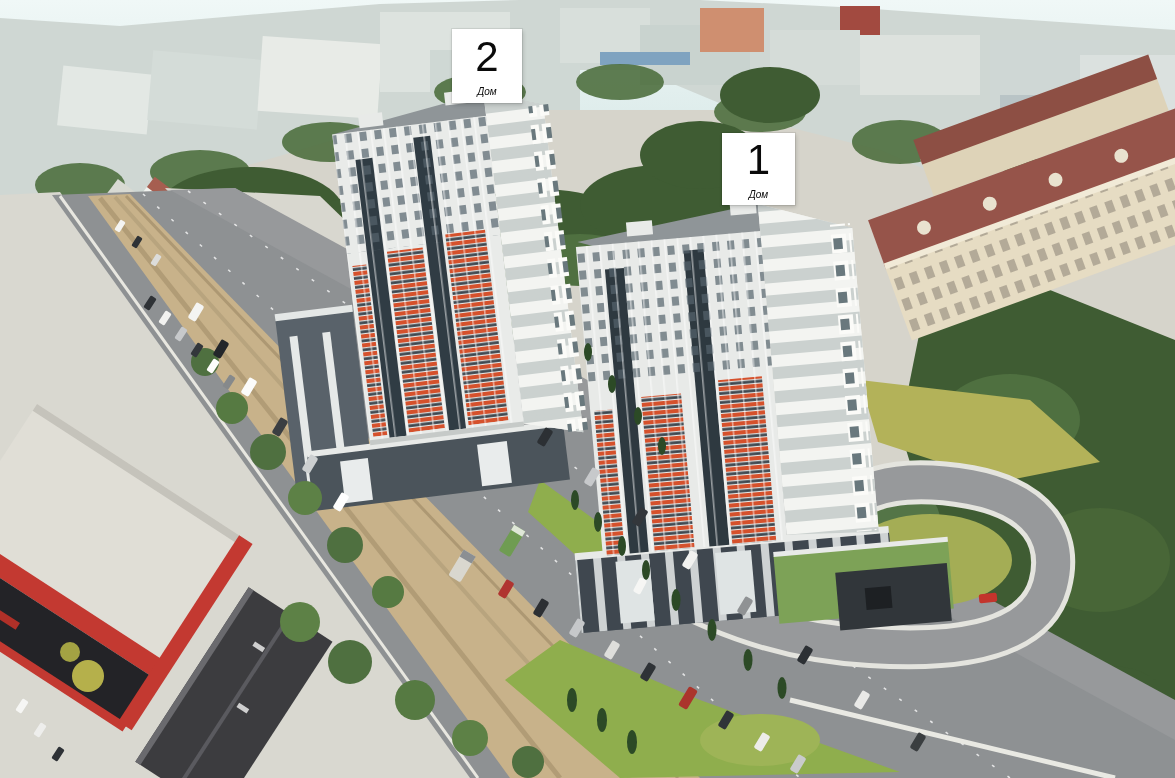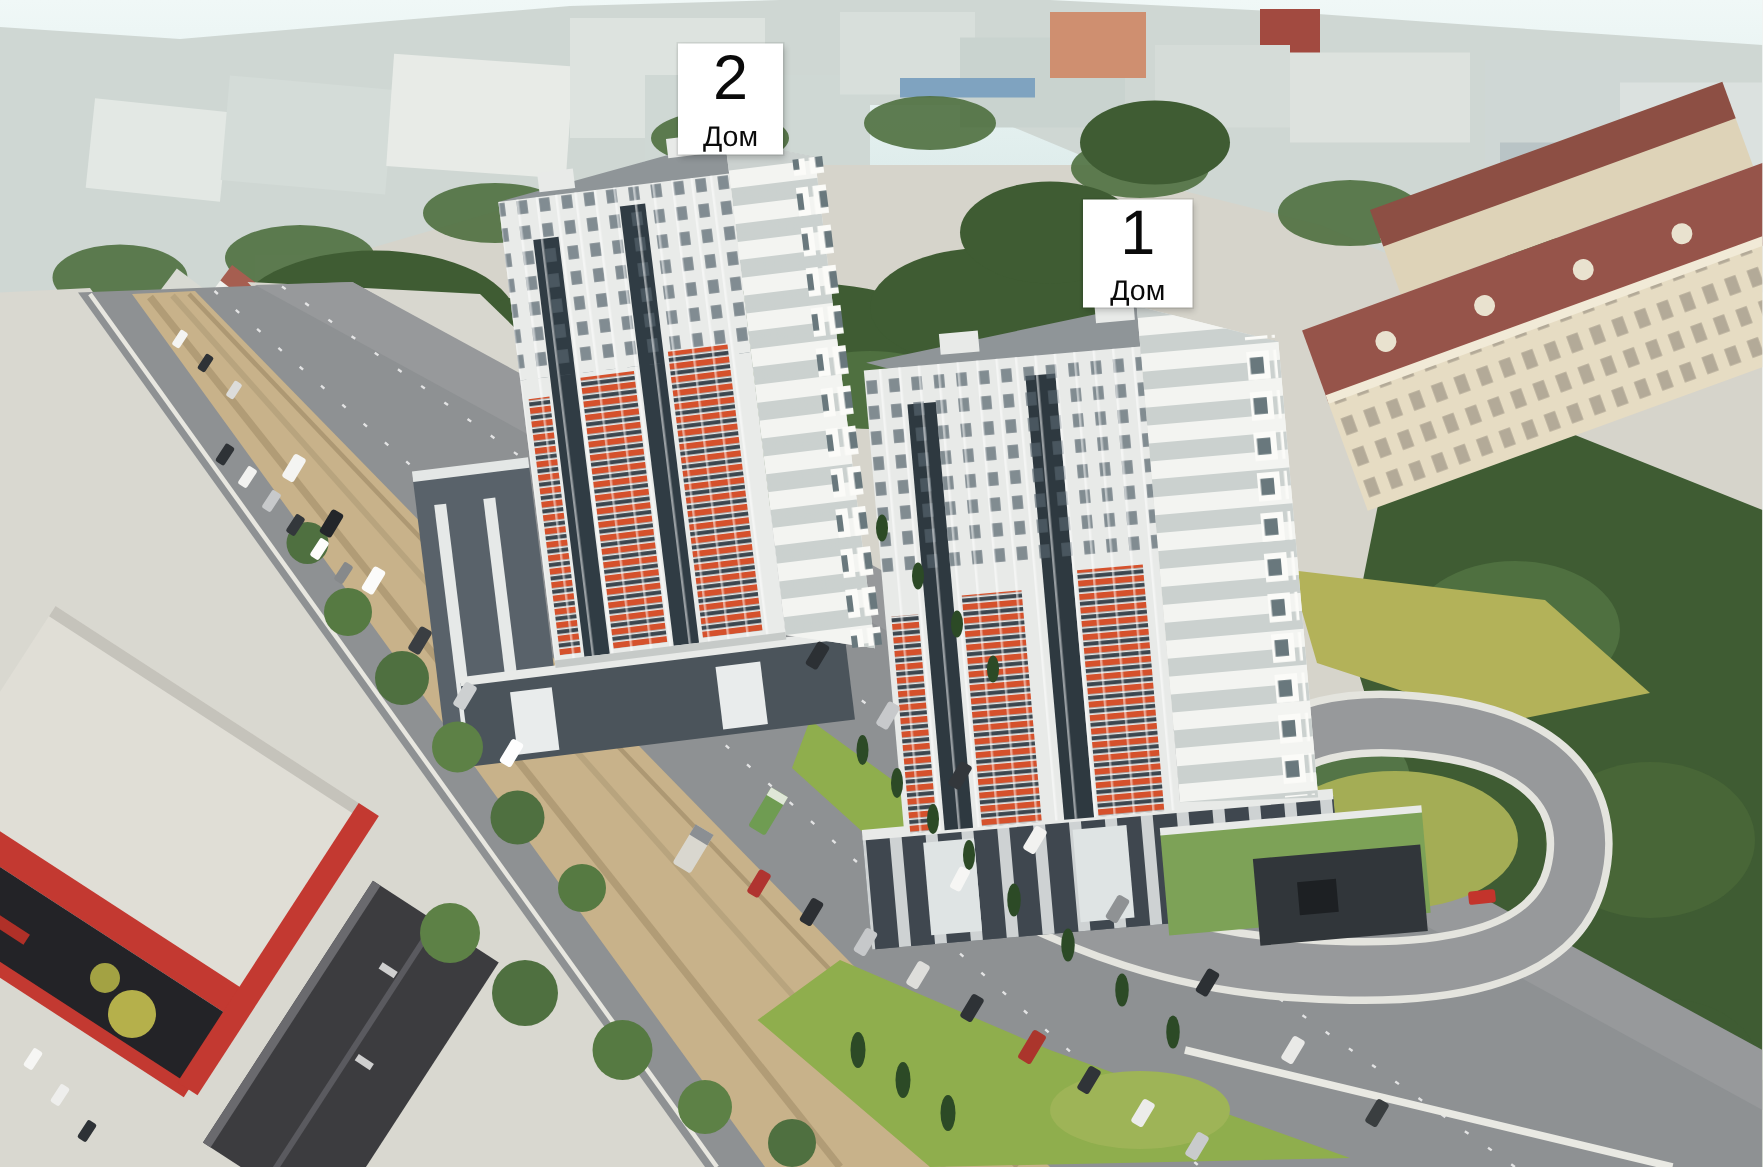--- a/index.html
+++ b/index.html
@@ -7,21 +7,21 @@
     position:relative;width:1175px;height:778px;overflow:hidden;
     font-family:"Liberation Sans",sans-serif;background:#e6f2f1;
   }
   .stage svg{position:absolute;left:0;top:0;}
   .bldg-label{
     position:absolute;background:#ffffff;color:#0a0a0a;text-align:center;
     display:flex;flex-direction:column;align-items:center;justify-content:center;
     box-shadow:0 0 0 1px rgba(0,0,0,0.07), 1px 2px 4px rgba(0,0,0,0.18);
   }
   .bldg-label .num{font-size:42px;line-height:1;font-weight:400;}
-  .bldg-label .cap{font-size:19px;line-height:1;margin-top:9px;}
+  .bldg-label .cap{font-size:10px;line-height:1;margin-top:9px;font-style:italic;}
   #label-2{left:452px;top:29px;width:70px;height:74px;}
   #label-1{left:722px;top:133px;width:73px;height:72px;}
 </style>
 </head>
 <body>
 
 <div class="stage">
 <svg width="1175" height="778" viewBox="0 0 1175 778">
   <defs>
     <linearGradient id="skyg" x1="0" y1="0" x2="0" y2="1">

